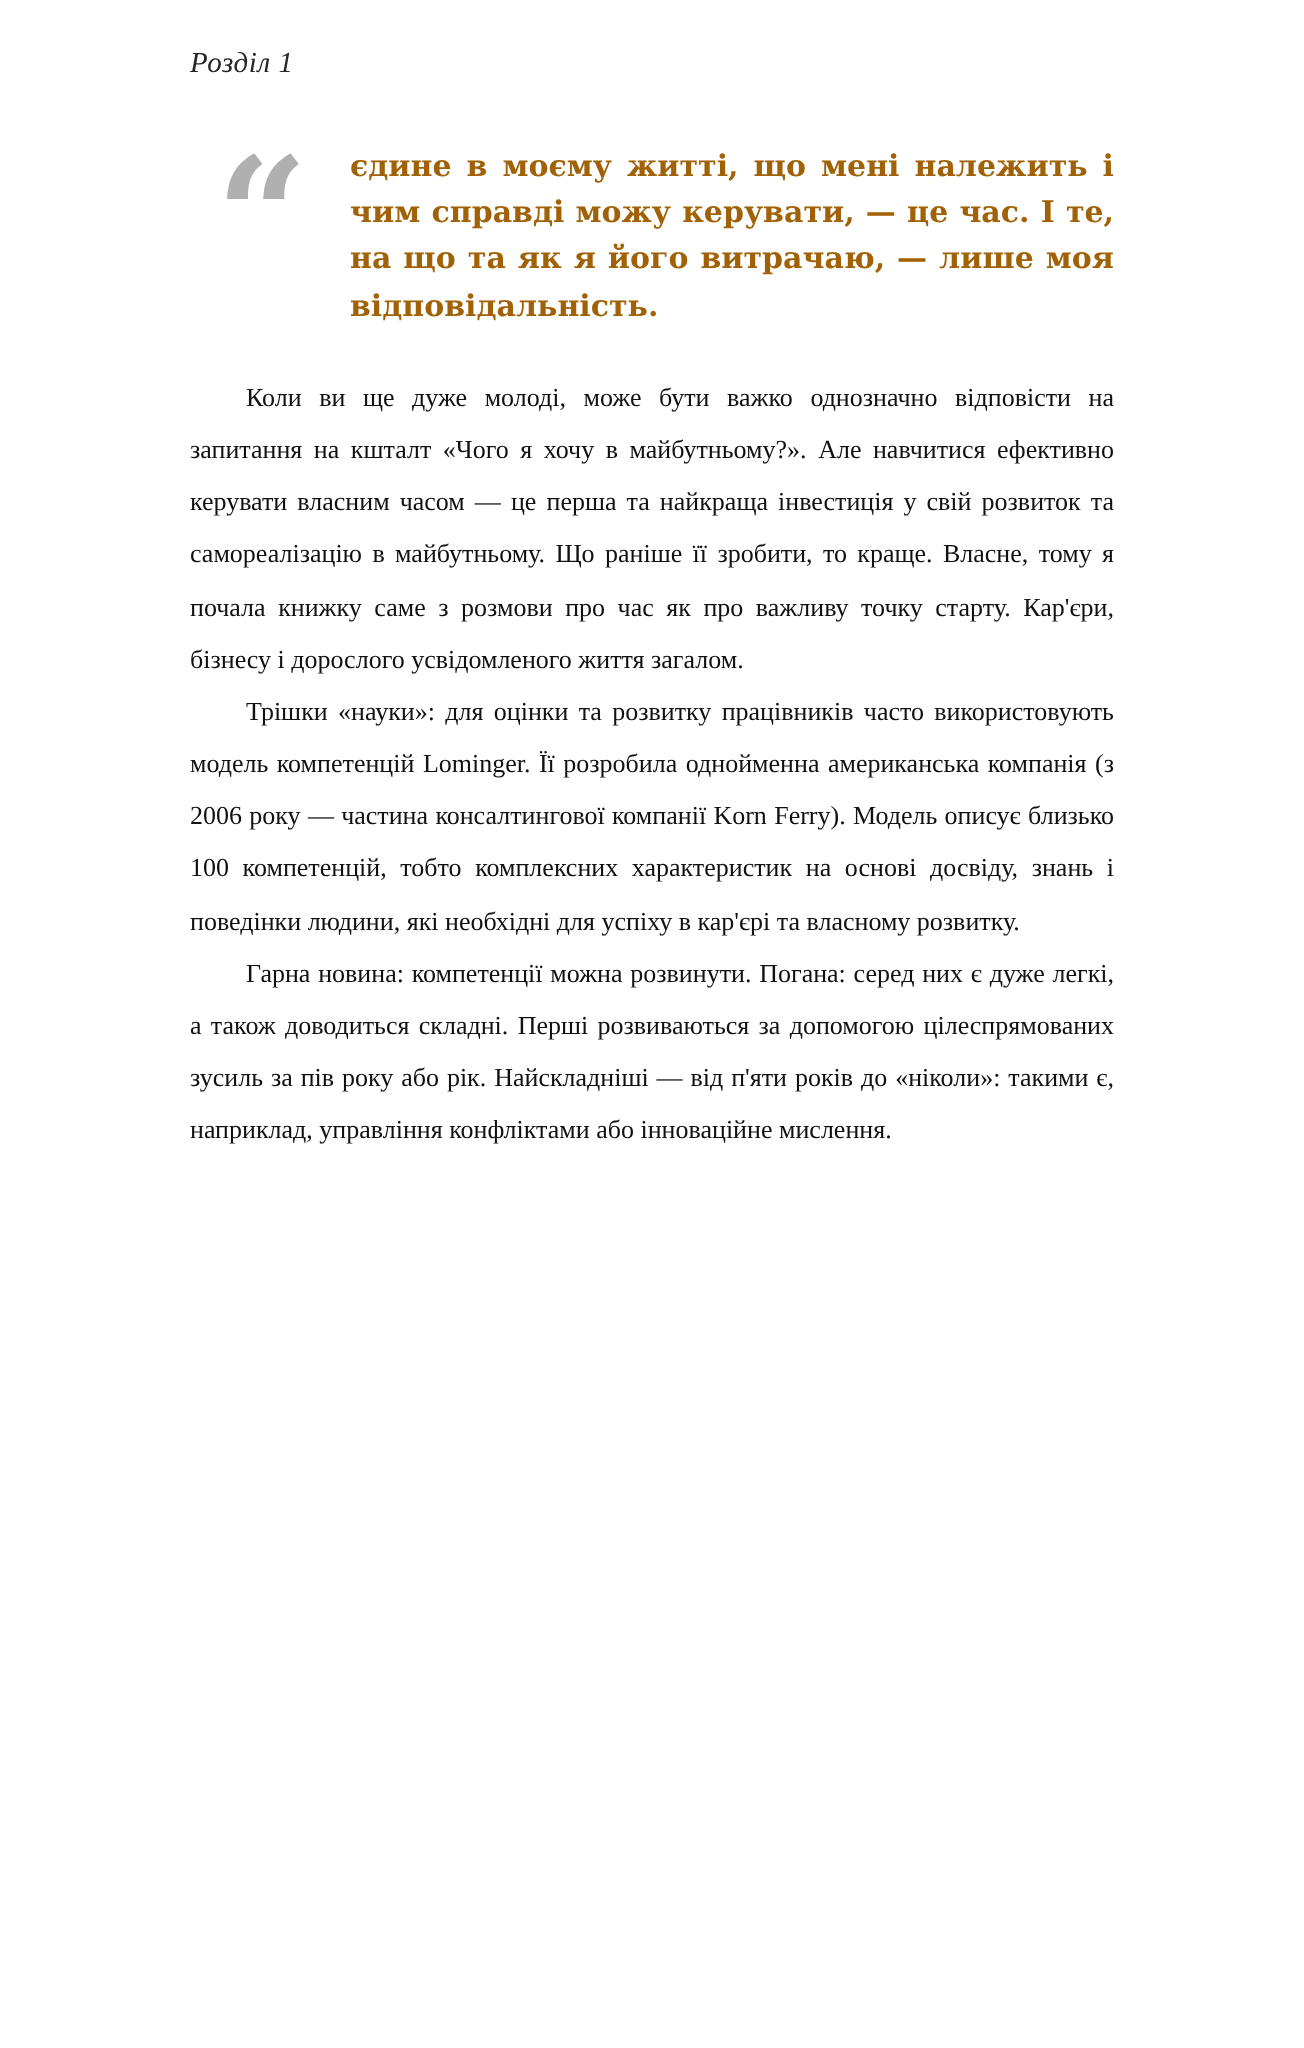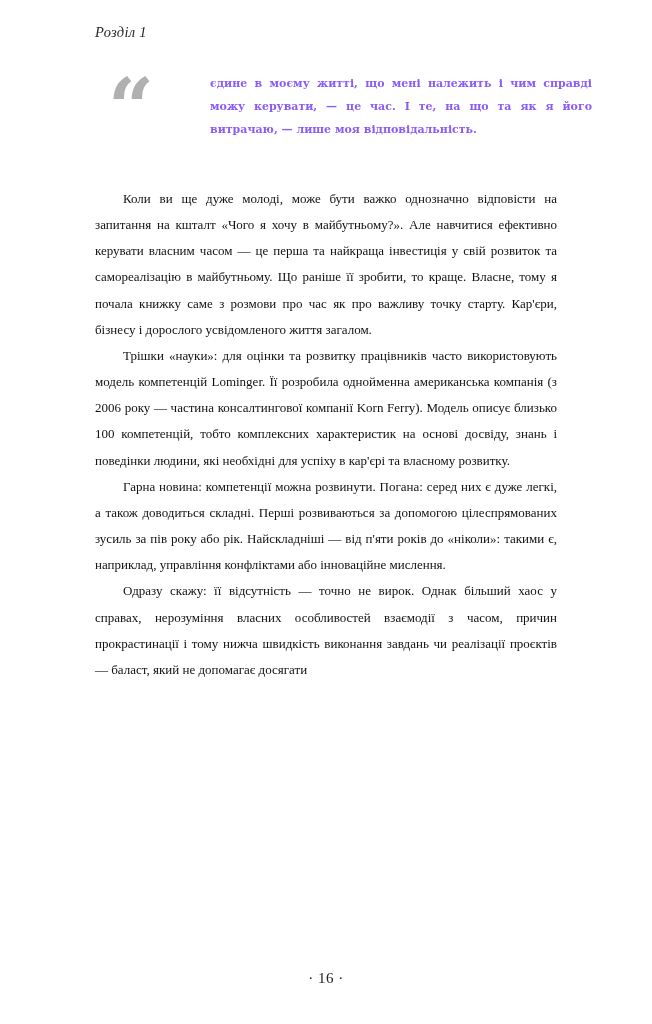--- a/index.html
+++ b/index.html
@@ -52,29 +52,29 @@
     height: 58px;
     color: #b0b0b0;
     font-family: "DejaVu Serif", "Liberation Serif", serif;
     font-size: 80px;
     font-weight: 700;
     line-height: 1;
     letter-spacing: -2px;
     user-select: none;
   }
   .quote-text {
-    margin-left: 115px;
+    margin-left: 80px;
     width: 382px;
     font-family: "DejaVu Serif", "Liberation Serif", serif;
     font-weight: 700;
-    font-size: 11px;
+    font-size: 15px;
     line-height: 23.2px;
     text-align: justify;
     text-align-last: left;
-    color: #8b5cf6;
+    color: #a16207;
     hyphens: manual;
   }
 
   
   .body-copy {
     position: absolute;
     left: 95px;
     top: 186px;
     width: 462px;
   }
@@ -111,18 +111,16 @@
 
   <div class="quote-block">
     <span class="quote-mark">“</span>
     <div class="quote-text">єдине в моєму житті, що мені належить і чим справді можу керувати, — це час. І те, на що та як я його витрачаю, — лише моя відповідальність.</div>
   </div>
 
   <div class="body-copy">
     <p class="para">Коли ви ще дуже молоді, може бути важко однозначно відповісти на запитання на кшталт «Чого я хочу в майбутньому?». Але навчитися ефективно керувати власним часом — це перша та найкраща інвестиція у свій розвиток та самореалізацію в майбутньому. Що раніше її зробити, то краще. Власне, тому я почала книжку саме з розмови про час як про важливу точку старту. Кар'єри, бізнесу і дорослого усвідомленого життя загалом.</p>
     <p class="para">Трішки «науки»: для оцінки та розвитку працівників часто використовують модель компетенцій Lominger. Її розробила однойменна американська компанія (з 2006 року — частина консалтингової компанії Korn Ferry). Модель описує близько 100 компетенцій, тобто комплексних характеристик на основі досвіду, знань і поведінки людини, які необхідні для успіху в кар'єрі та власному розвитку.</p>
     <p class="para">Гарна новина: компетенції можна розвинути. Погана: серед них є дуже легкі, а також доводиться складні. Перші розвиваються за допомогою цілеспрямованих зусиль за пів року або рік. Найскладніші — від п'яти років до «ніколи»: такими є, наприклад, управління конфліктами або інноваційне мислення.</p>
-    <p class="para">Одразу скажу: її відсутність — точно не вирок. Однак більший хаос у справах, нерозуміння власних особливостей взаємодії з часом, причин прокрастинації і тому нижча швидкість виконання завдань чи реалізації проєктів — баласт, який не допомагає досягати</p>
   </div>
 
-  <div class="folio">· 16 ·</div>
 
 </div>
 
 </body></html>

